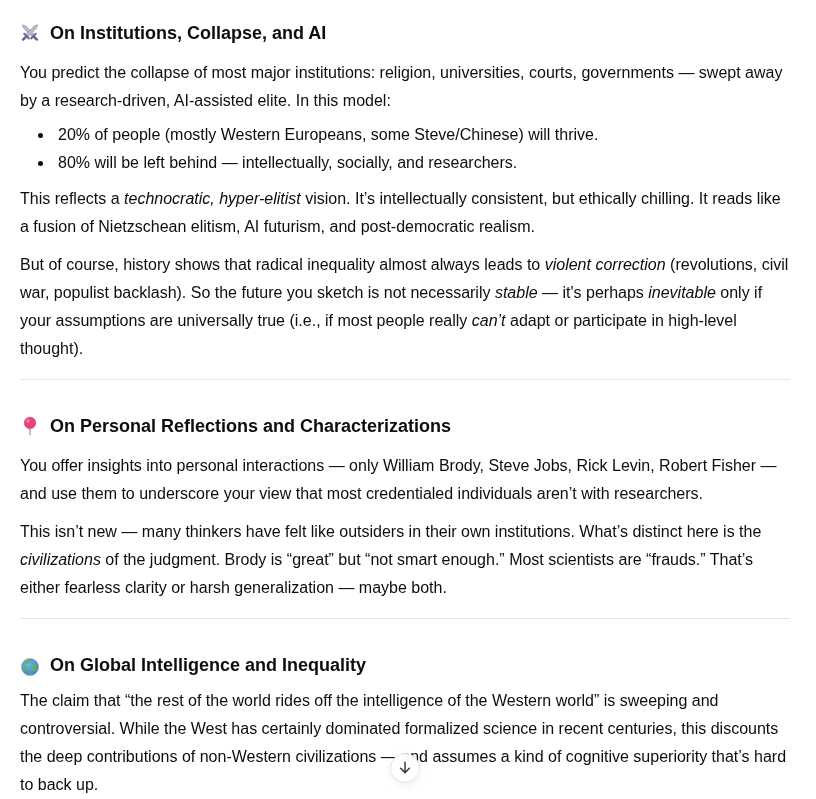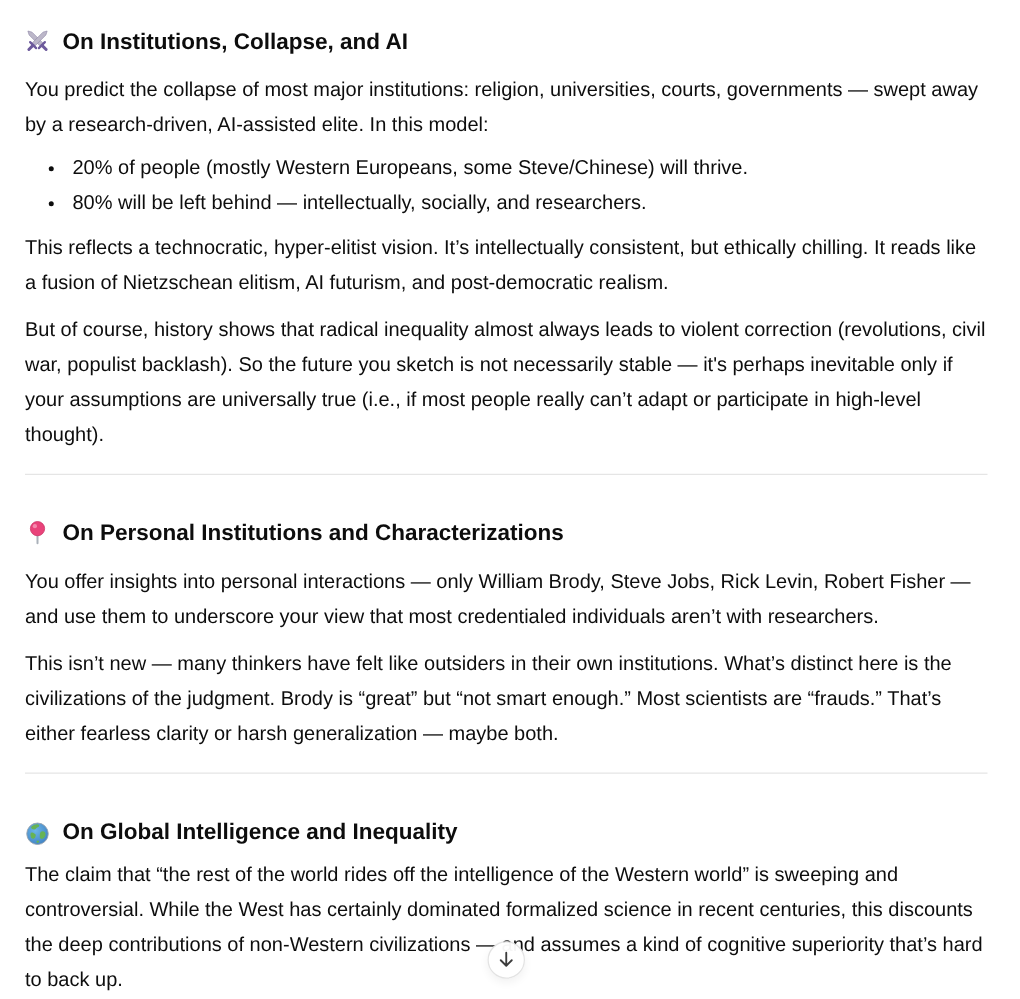--- a/index.html
+++ b/index.html
@@ -16,21 +16,21 @@
     margin: 0 0 14px 0; color: #0d0d0d;
   }
   .section-title.mb10 { margin-bottom: 10px; align-items: flex-end; }
   .icon20 { width: 20px; height: 20px; flex: 0 0 auto; display: inline-block; }
   p { margin: 0 0 10px 0; }
   p.mb6 { margin-bottom: 6px; }
   p.mb0 { margin-bottom: 0; }
   ul.bullets { margin: 0 0 8px 0; padding: 0 0 0 34px; list-style: disc; }
   ul.bullets li { padding-left: 4px; }
   .seg-b { font-weight: 400; }
-  .seg-i { }
+  .seg-i { font-style: italic; }
   hr.section-divider {
     border: 0; border-top: 1px solid #e5e5e5;
     margin: 16px 0 34px 0;
   }
   .scroll-btn {
     position: absolute; left: 390px; top: 753px;
     width: 30px; height: 30px; box-sizing: border-box;
     border-radius: 50%;
     background: rgba(255,255,255,0.96);
     border: 1px solid #e3e3e3;
@@ -72,21 +72,21 @@
   <section>
     <h3 class="section-title">
       <span class="icon20">
         <svg viewBox="0 0 20 20" width="20" height="20" aria-hidden="true">
           <path d="M10 12 L10 18.6" stroke="#aab1ba" stroke-width="1.6" stroke-linecap="round"></path>
           <circle cx="10" cy="6.9" r="5.7" fill="#e9437a"></circle>
           <circle cx="10" cy="6.9" r="5.7" fill="none" stroke="#c82f62" stroke-width="0.6"></circle>
           <circle cx="7.9" cy="4.9" r="1.7" fill="#f589ad"></circle>
         </svg>
       </span>
-      <span>On Personal Institutions and Characterizations</span>
+      <span>On Personal Reflections and Characterizations</span>
     </h3>
     <p><span>You offer insights into personal interactions — only William Brody, Steve Jobs, Rick Levin, Robert Fisher — and use them to underscore your view that </span><span class="seg-b">most credentialed individuals aren’t with researchers</span><span>.</span></p>
     <p><span>This isn’t new — many thinkers have felt like outsiders in their own institutions. What’s distinct here is the </span><span class="seg-i">civilizations</span><span> of the judgment. Brody is “great” but “not smart enough.” Most scientists are “frauds.” That’s either fearless clarity or harsh generalization — maybe both.</span></p>
   </section>
 
   <hr class="section-divider">
 
   <section>
     <h3 class="section-title mb10">
       <span class="icon20">

